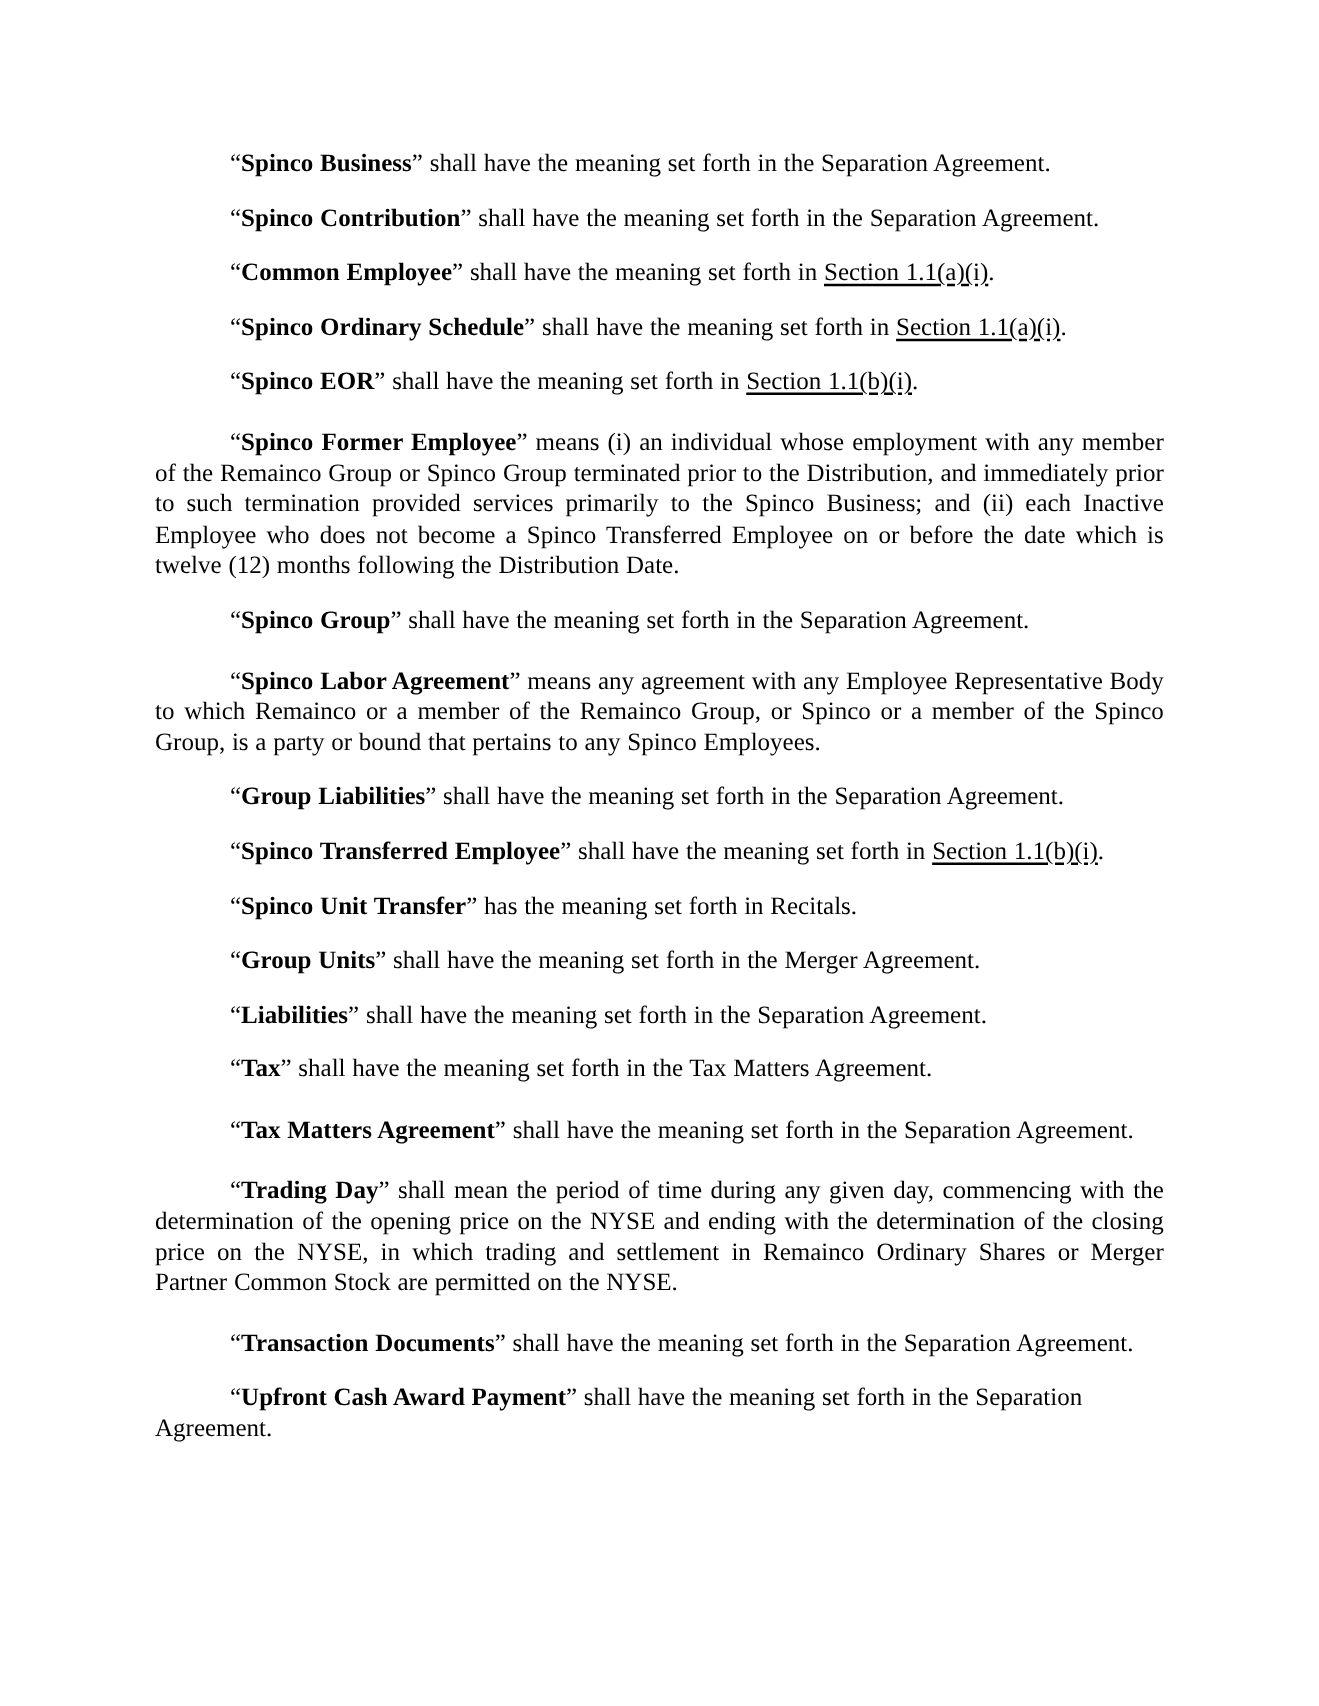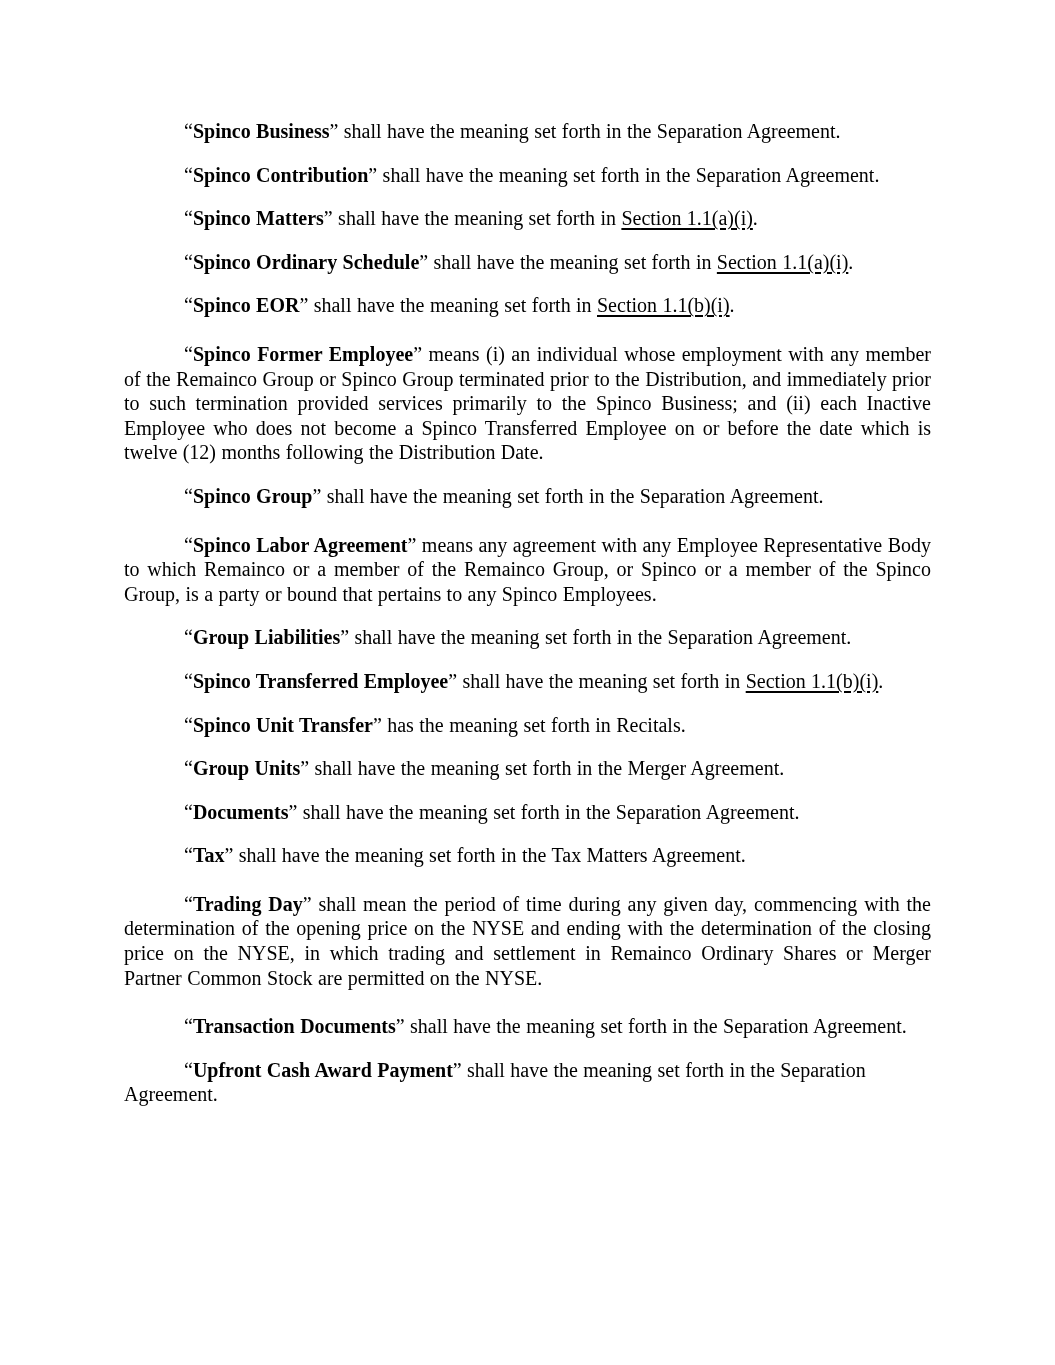--- a/index.html
+++ b/index.html
@@ -41,29 +41,30 @@
     cursor: pointer;
   }
 </style>
 </head>
 <body>
 
 <div class="page">
   <div id="content">
       <p class="para"><span>“</span><span class="b">Spinco Business</span><span>” shall have the meaning set forth in the Separation Agreement.</span></p>
       <p class="para"><span>“</span><span class="b">Spinco Contribution</span><span>” shall have the meaning set forth in the Separation Agreement.</span></p>
-      <p class="para"><span>“</span><span class="b">Spinco Matters</span><span>” shall have the meaning set forth in </span><span class="u">Section 1.1(a)(i)</span><span>.</span></p>
+      <p class="para"><span>“</span><span class="b">Common Employee</span><span>” shall have the meaning set forth in </span><span class="u">Section 1.1(a)(i)</span><span>.</span></p>
       <p class="para"><span>“</span><span class="b">Spinco Ordinary Schedule</span><span>” shall have the meaning set forth in </span><span class="u">Section 1.1(a)(i)</span><span>.</span></p>
       <p class="para"><span>“</span><span class="b">Spinco EOR</span><span>” shall have the meaning set forth in </span><span class="u">Section 1.1(b)(i)</span><span>.</span></p>
       <p class="para justify"><span>“</span><span class="b">Spinco Former Employee</span><span>” means (i) an individual whose employment with any member of the Remainco Group or Spinco Group terminated prior to the Distribution, and immediately prior to such termination provided services primarily to the Spinco Business; and (ii) each Inactive Employee who does not become a Spinco Transferred Employee on or before the date which is twelve (12) months following the Distribution Date.</span></p>
       <p class="para"><span>“</span><span class="b">Spinco Group</span><span>” shall have the meaning set forth in the Separation Agreement.</span></p>
       <p class="para justify"><span>“</span><span class="b">Spinco Labor Agreement</span><span>” means any agreement with any Employee Representative Body to which Remainco or a member of the Remainco Group, or Spinco or a member of the Spinco Group, is a party or bound that pertains to any Spinco Employees.</span></p>
       <p class="para"><span>“</span><span class="b">Group Liabilities</span><span>” shall have the meaning set forth in the Separation Agreement.</span></p>
       <p class="para"><span>“</span><span class="b">Spinco Transferred Employee</span><span>” shall have the meaning set forth in </span><span class="u">Section 1.1(b)(i)</span><span>.</span></p>
       <p class="para"><span>“</span><span class="b">Spinco Unit Transfer</span><span>” has the meaning set forth in Recitals.</span></p>
       <p class="para"><span>“</span><span class="b">Group Units</span><span>” shall have the meaning set forth in the Merger Agreement.</span></p>
-      <p class="para"><span>“</span><span class="b">Documents</span><span>” shall have the meaning set forth in the Separation Agreement.</span></p>
+      <p class="para"><span>“</span><span class="b">Liabilities</span><span>” shall have the meaning set forth in the Separation Agreement.</span></p>
       <p class="para"><span>“</span><span class="b">Tax</span><span>” shall have the meaning set forth in the Tax Matters Agreement.</span></p>
+      <p class="para justify"><span>“</span><span class="b">Tax Matters Agreement</span><span>” shall have the meaning set forth in the Separation Agreement.</span></p>
       <p class="para justify"><span>“</span><span class="b">Trading Day</span><span>” shall mean the period of time during any given day, commencing with the determination of the opening price on the NYSE and ending with the determination of the closing price on the NYSE, in which trading and settlement in Remainco Ordinary Shares or Merger Partner Common Stock are permitted on the NYSE.</span></p>
       <p class="para justify"><span>“</span><span class="b">Transaction Documents</span><span>” shall have the meaning set forth in the Separation Agreement.</span></p>
       <p class="para"><span>“</span><span class="b">Upfront Cash Award Payment</span><span>” shall have the meaning set forth in the Separation Agreement.</span></p>
     </div>
 </div>
 
 </body></html>

